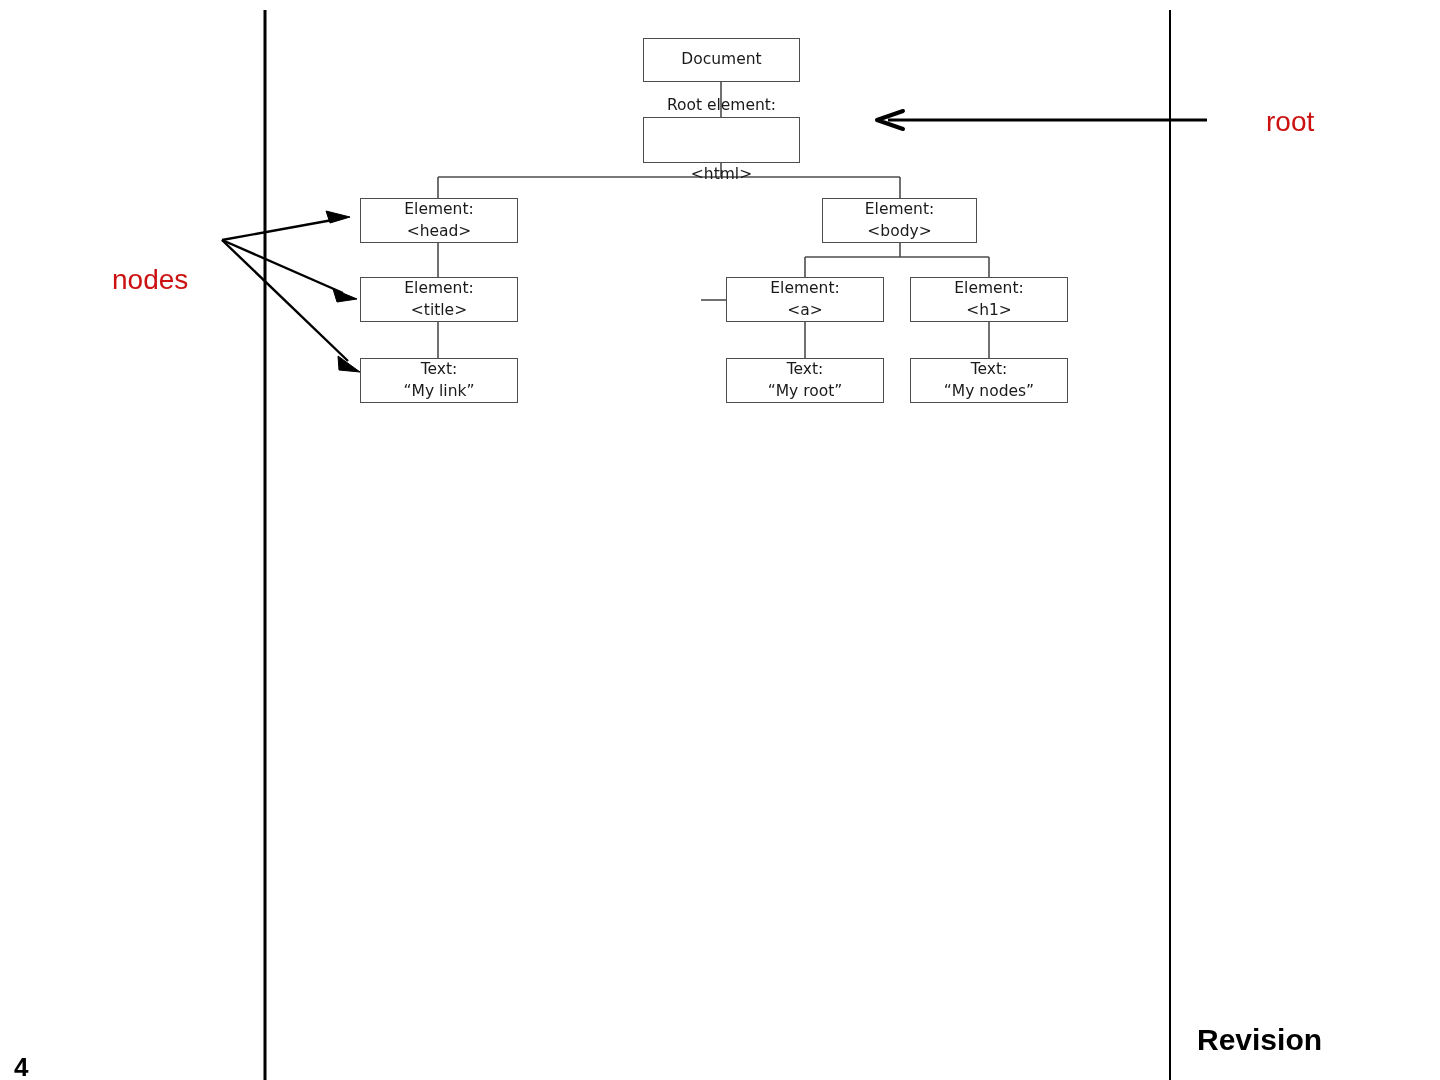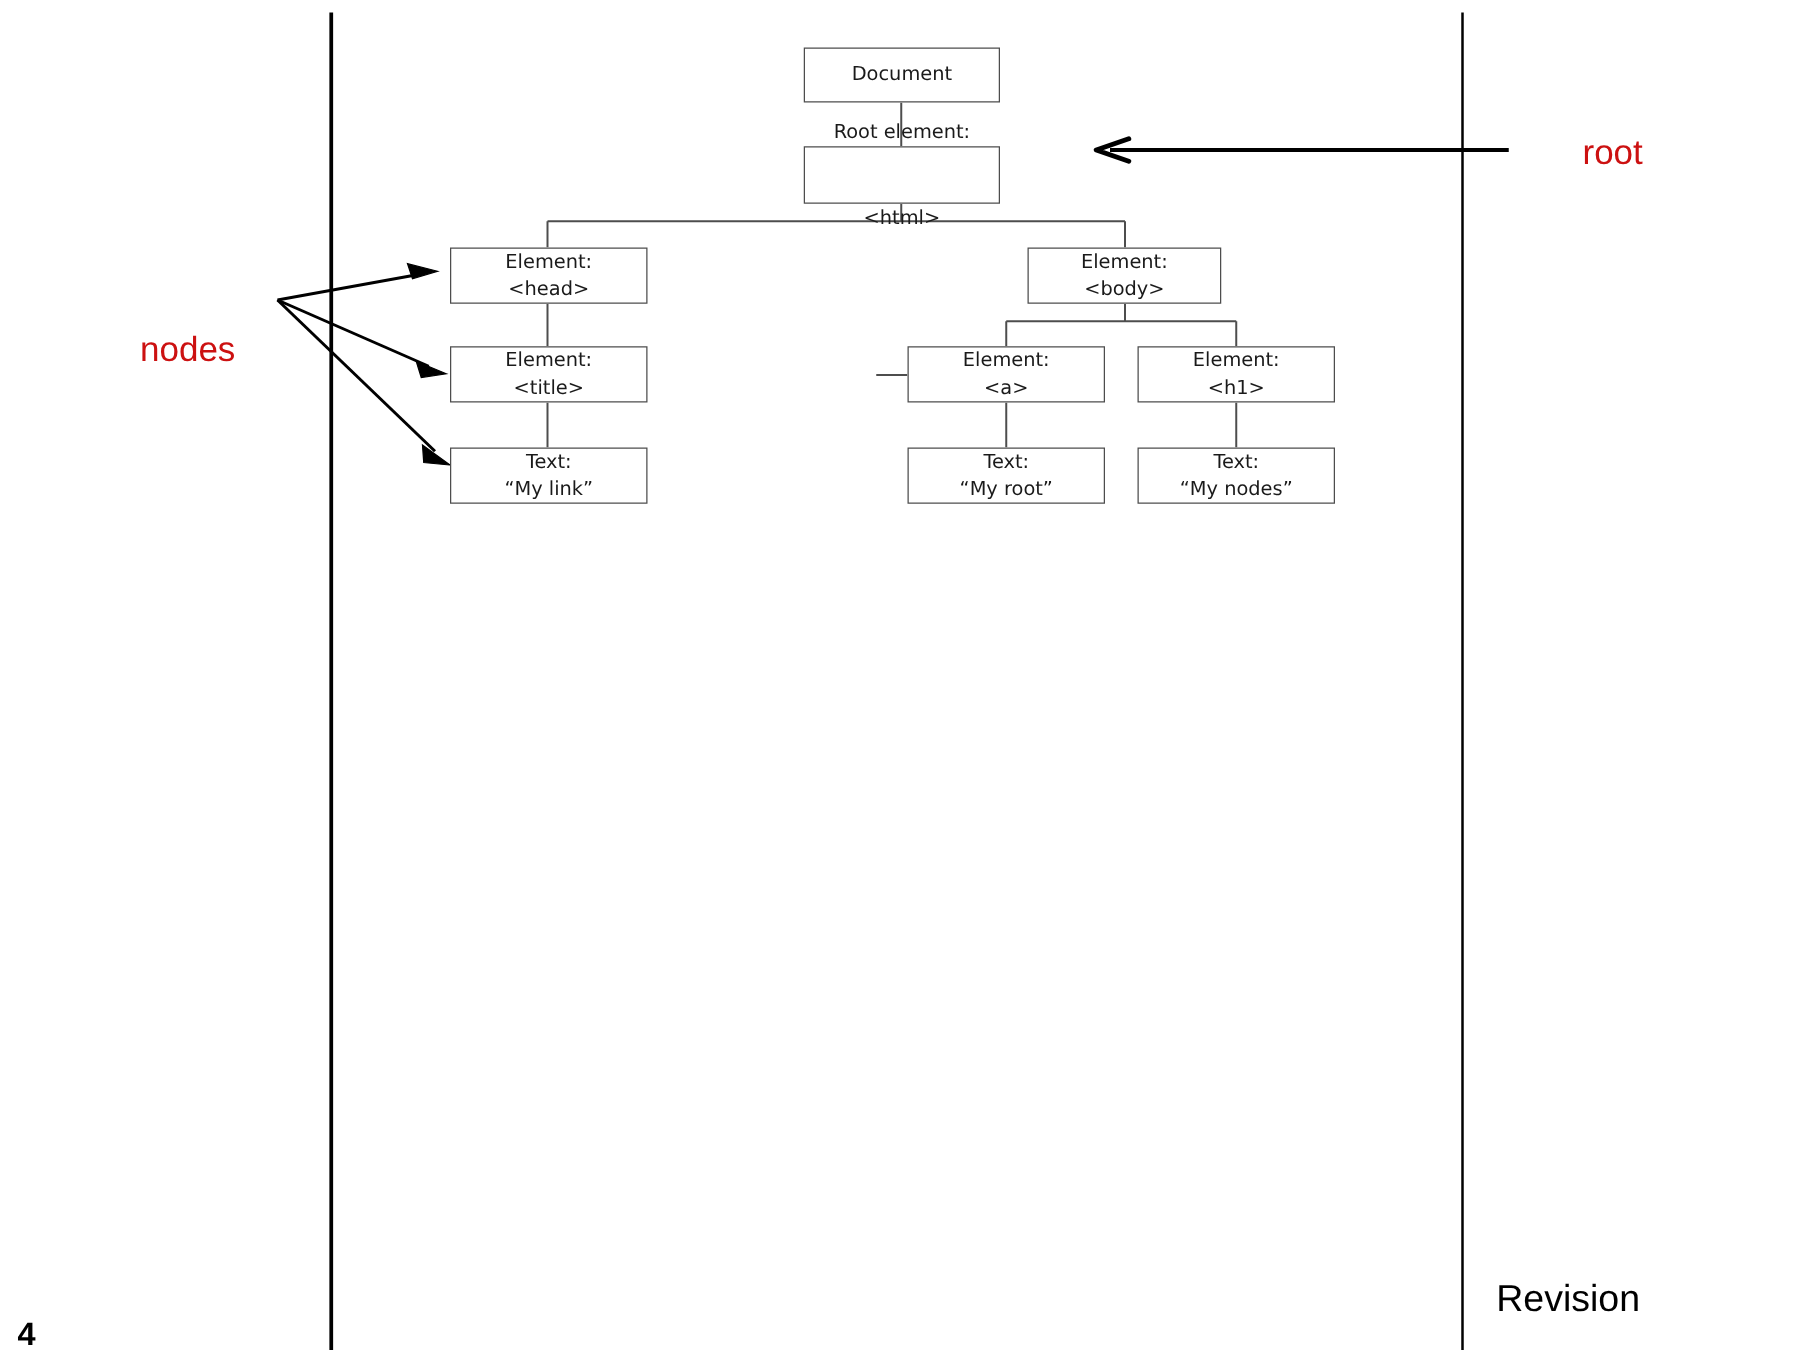--- a/index.html
+++ b/index.html
@@ -50,21 +50,21 @@
     font-family: "Liberation Sans", sans-serif;
     font-size: 28px;
     white-space: nowrap;
   }
   .plain-label {
     position: absolute;
     color: #000000;
     font-family: "Liberation Sans", sans-serif;
     white-space: nowrap;
   }
-  #revision-text { font-size: 30px; }
+  #revision-text { font-size: 30px; font-weight: bold; }
   #page-number { font-size: 26px; font-weight: bold; }
 </style>
 </head>
 <body>
 
 <div id="slide">
 
   <svg class="layer" viewBox="0 0 1440 1080" xmlns="http://www.w3.org/2000/svg">
 
     <line x1="265" y1="0" x2="265" y2="1080" stroke="#000000" stroke-width="3"></line>

